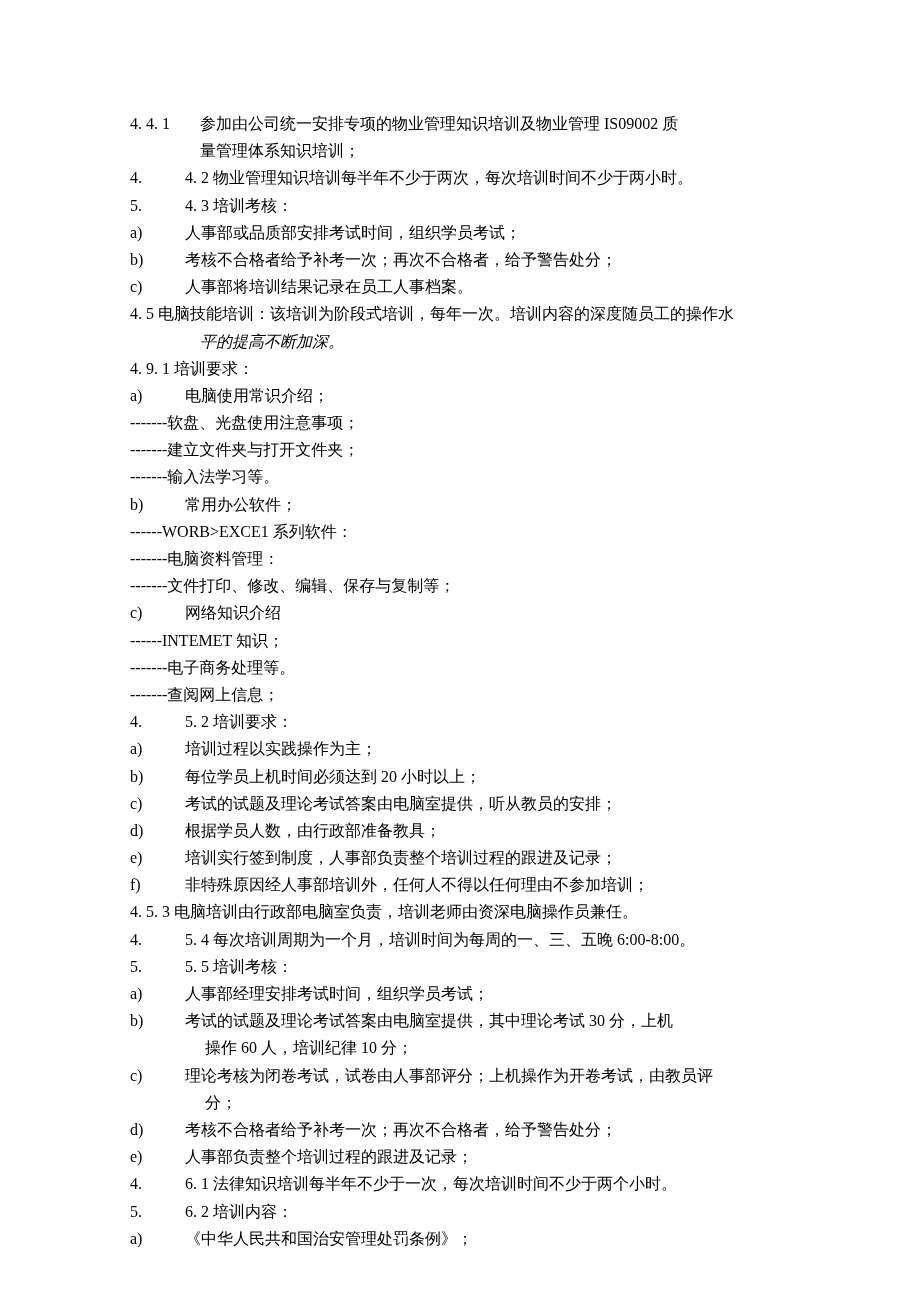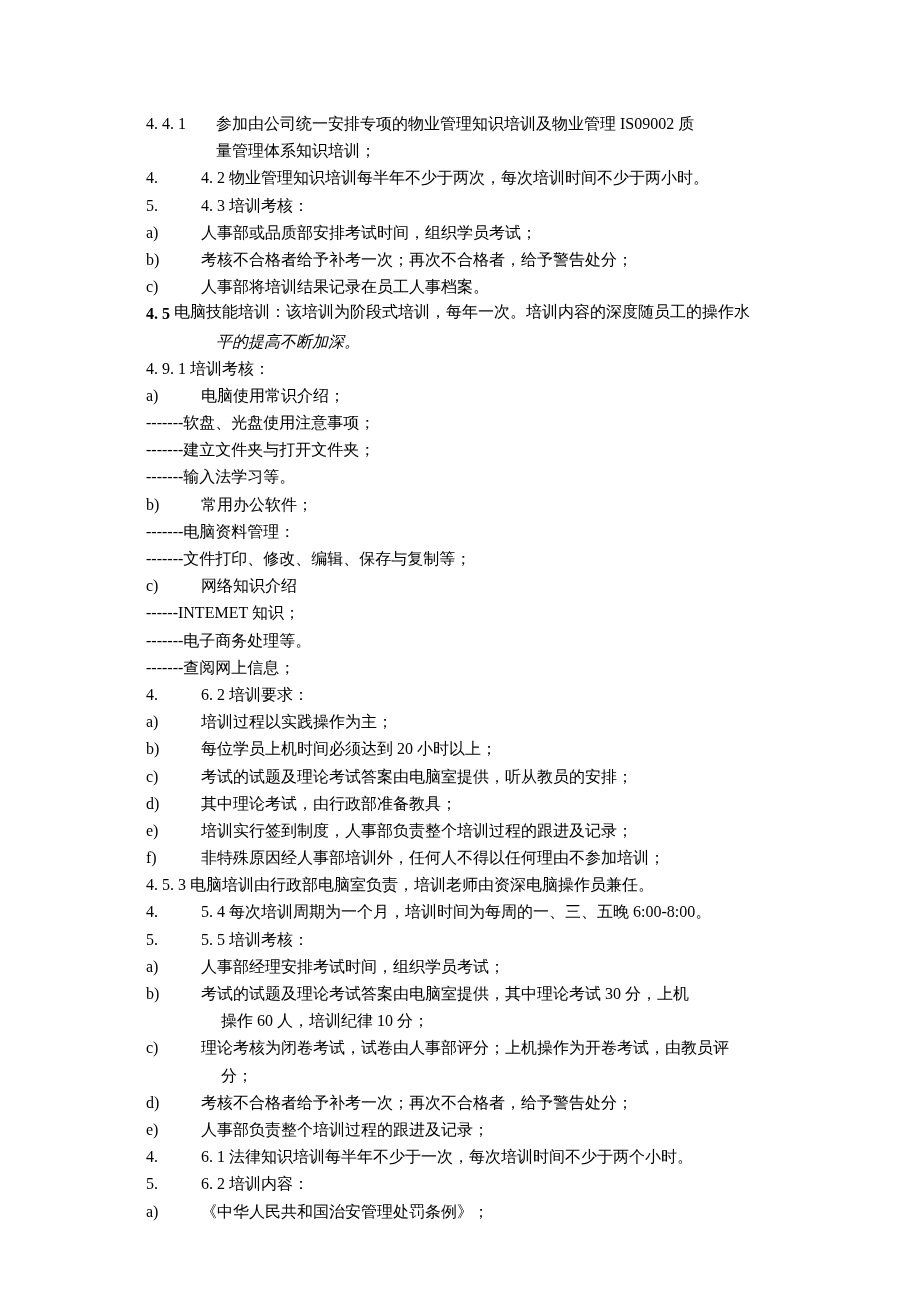--- a/index.html
+++ b/index.html
@@ -9,21 +9,20 @@
       color: #000;
       background: #fff;
       margin: 0;
       padding: 110px 130px 60px 130px;
       width: 920px;
       box-sizing: border-box;
     }
     .line {
       display: flex;
       margin-bottom: 0;
-      margin-left: 16px;
     }
     .label {
       min-width: 55px;
       flex-shrink: 0;
     }
     .label-wide {
       min-width: 70px;
       flex-shrink: 0;
     }
     .text {
@@ -56,47 +55,50 @@
     </div>
     <div class="line">
       <div class="label">b)</div>
       <div class="text">考核不合格者给予补考一次；再次不合格者，给予警告处分；</div>
     </div>
     <div class="line">
       <div class="label">c)</div>
       <div class="text">人事部将培训结果记录在员工人事档案。</div>
     </div>
     <div class="line">
-      <div class="label" style="min-width: auto; padding-right: 4px; font-weight: bold;">4. 5</div>
-      <div class="text" style="padding-left: 0px; font-family: Liberation Mono, monospace;">电脑技能培训：该培训为阶段式培训，每年一次。培训内容的深度随员工的操作水</div>
+      <div class="label" style="min-width: auto; padding-right: 4px;">4. 5</div>
+      <div class="text" style="padding-left: 0px;">电脑技能培训：该培训为阶段式培训，每年一次。培训内容的深度随员工的操作水</div>
     </div>
     <div class="line">
       <div class="label-wide"></div>
       <div class="text" style="padding-left: 0px; font-style: italic;">平的提高不断加深。</div>
     </div>
     <div class="line">
       <div class="label" style="min-width: auto; padding-right: 4px;">4. 9. 1</div>
-      <div class="text" style="padding-left: 0px;">培训考核：</div>
+      <div class="text" style="padding-left: 0px;">培训要求：</div>
     </div>
     <div class="line">
       <div class="label">a)</div>
       <div class="text">电脑使用常识介绍；</div>
     </div>
     <div class="line">
       <div class="text">-------软盘、光盘使用注意事项；</div>
     </div>
     <div class="line">
       <div class="text">-------建立文件夹与打开文件夹；</div>
     </div>
     <div class="line">
       <div class="text">-------输入法学习等。</div>
     </div>
     <div class="line">
       <div class="label">b)</div>
       <div class="text">常用办公软件；</div>
+    </div>
+    <div class="line">
+      <div class="text"> ------WORB&gt;EXCE1 系列软件：</div>
     </div>
     <div class="line">
       <div class="text">-------电脑资料管理：</div>
     </div>
     <div class="line">
       <div class="text">-------文件打印、修改、编辑、保存与复制等；</div>
     </div>
     <div class="line">
       <div class="label">c)</div>
       <div class="text">网络知识介绍</div>
@@ -105,37 +107,37 @@
       <div class="text"> ------INTEMET 知识；</div>
     </div>
     <div class="line">
       <div class="text">-------电子商务处理等。</div>
     </div>
     <div class="line">
       <div class="text">-------查阅网上信息；</div>
     </div>
     <div class="line">
       <div class="label">4.</div>
-      <div class="text">6. 2 培训要求：</div>
+      <div class="text">5. 2 培训要求：</div>
     </div>
     <div class="line">
       <div class="label">a)</div>
       <div class="text">培训过程以实践操作为主；</div>
     </div>
     <div class="line">
       <div class="label">b)</div>
       <div class="text">每位学员上机时间必须达到 20 小时以上；</div>
     </div>
     <div class="line">
       <div class="label">c)</div>
       <div class="text">考试的试题及理论考试答案由电脑室提供，听从教员的安排；</div>
     </div>
     <div class="line">
       <div class="label">d)</div>
-      <div class="text">其中理论考试，由行政部准备教具；</div>
+      <div class="text">根据学员人数，由行政部准备教具；</div>
     </div>
     <div class="line">
       <div class="label">e)</div>
       <div class="text">培训实行签到制度，人事部负责整个培训过程的跟进及记录；</div>
     </div>
     <div class="line">
       <div class="label">f)</div>
       <div class="text">非特殊原因经人事部培训外，任何人不得以任何理由不参加培训；</div>
     </div>
     <div class="line">

